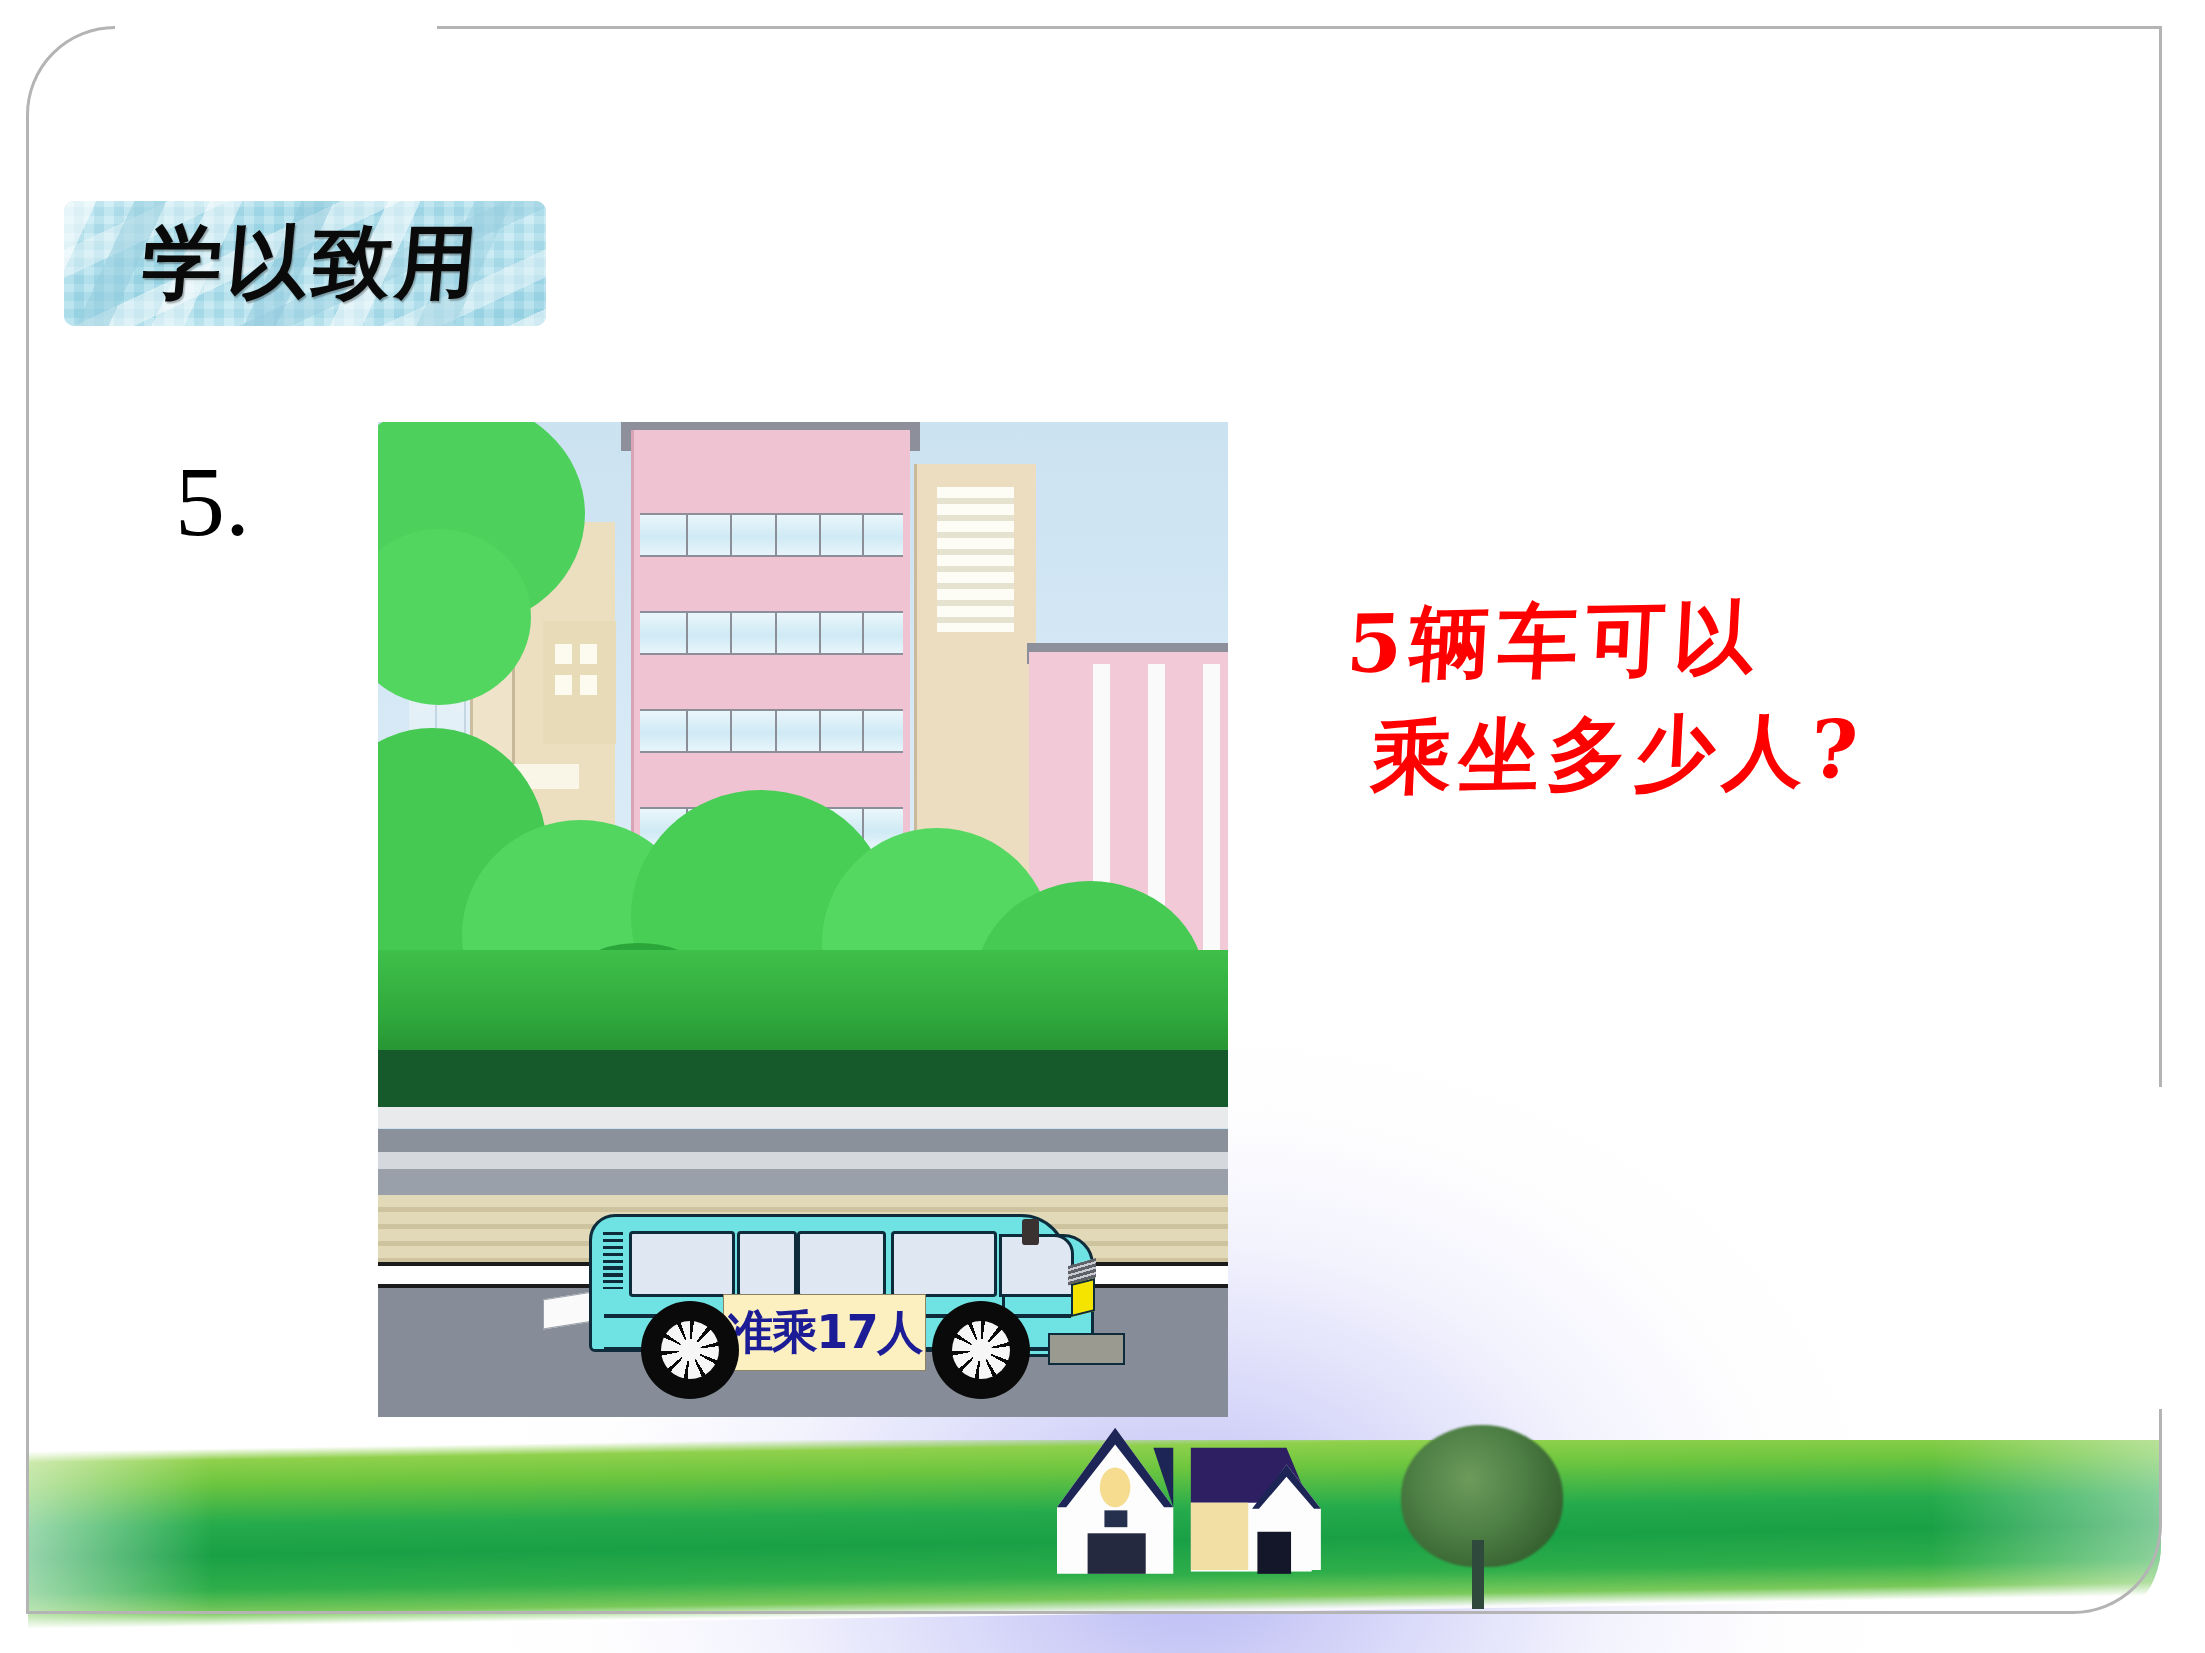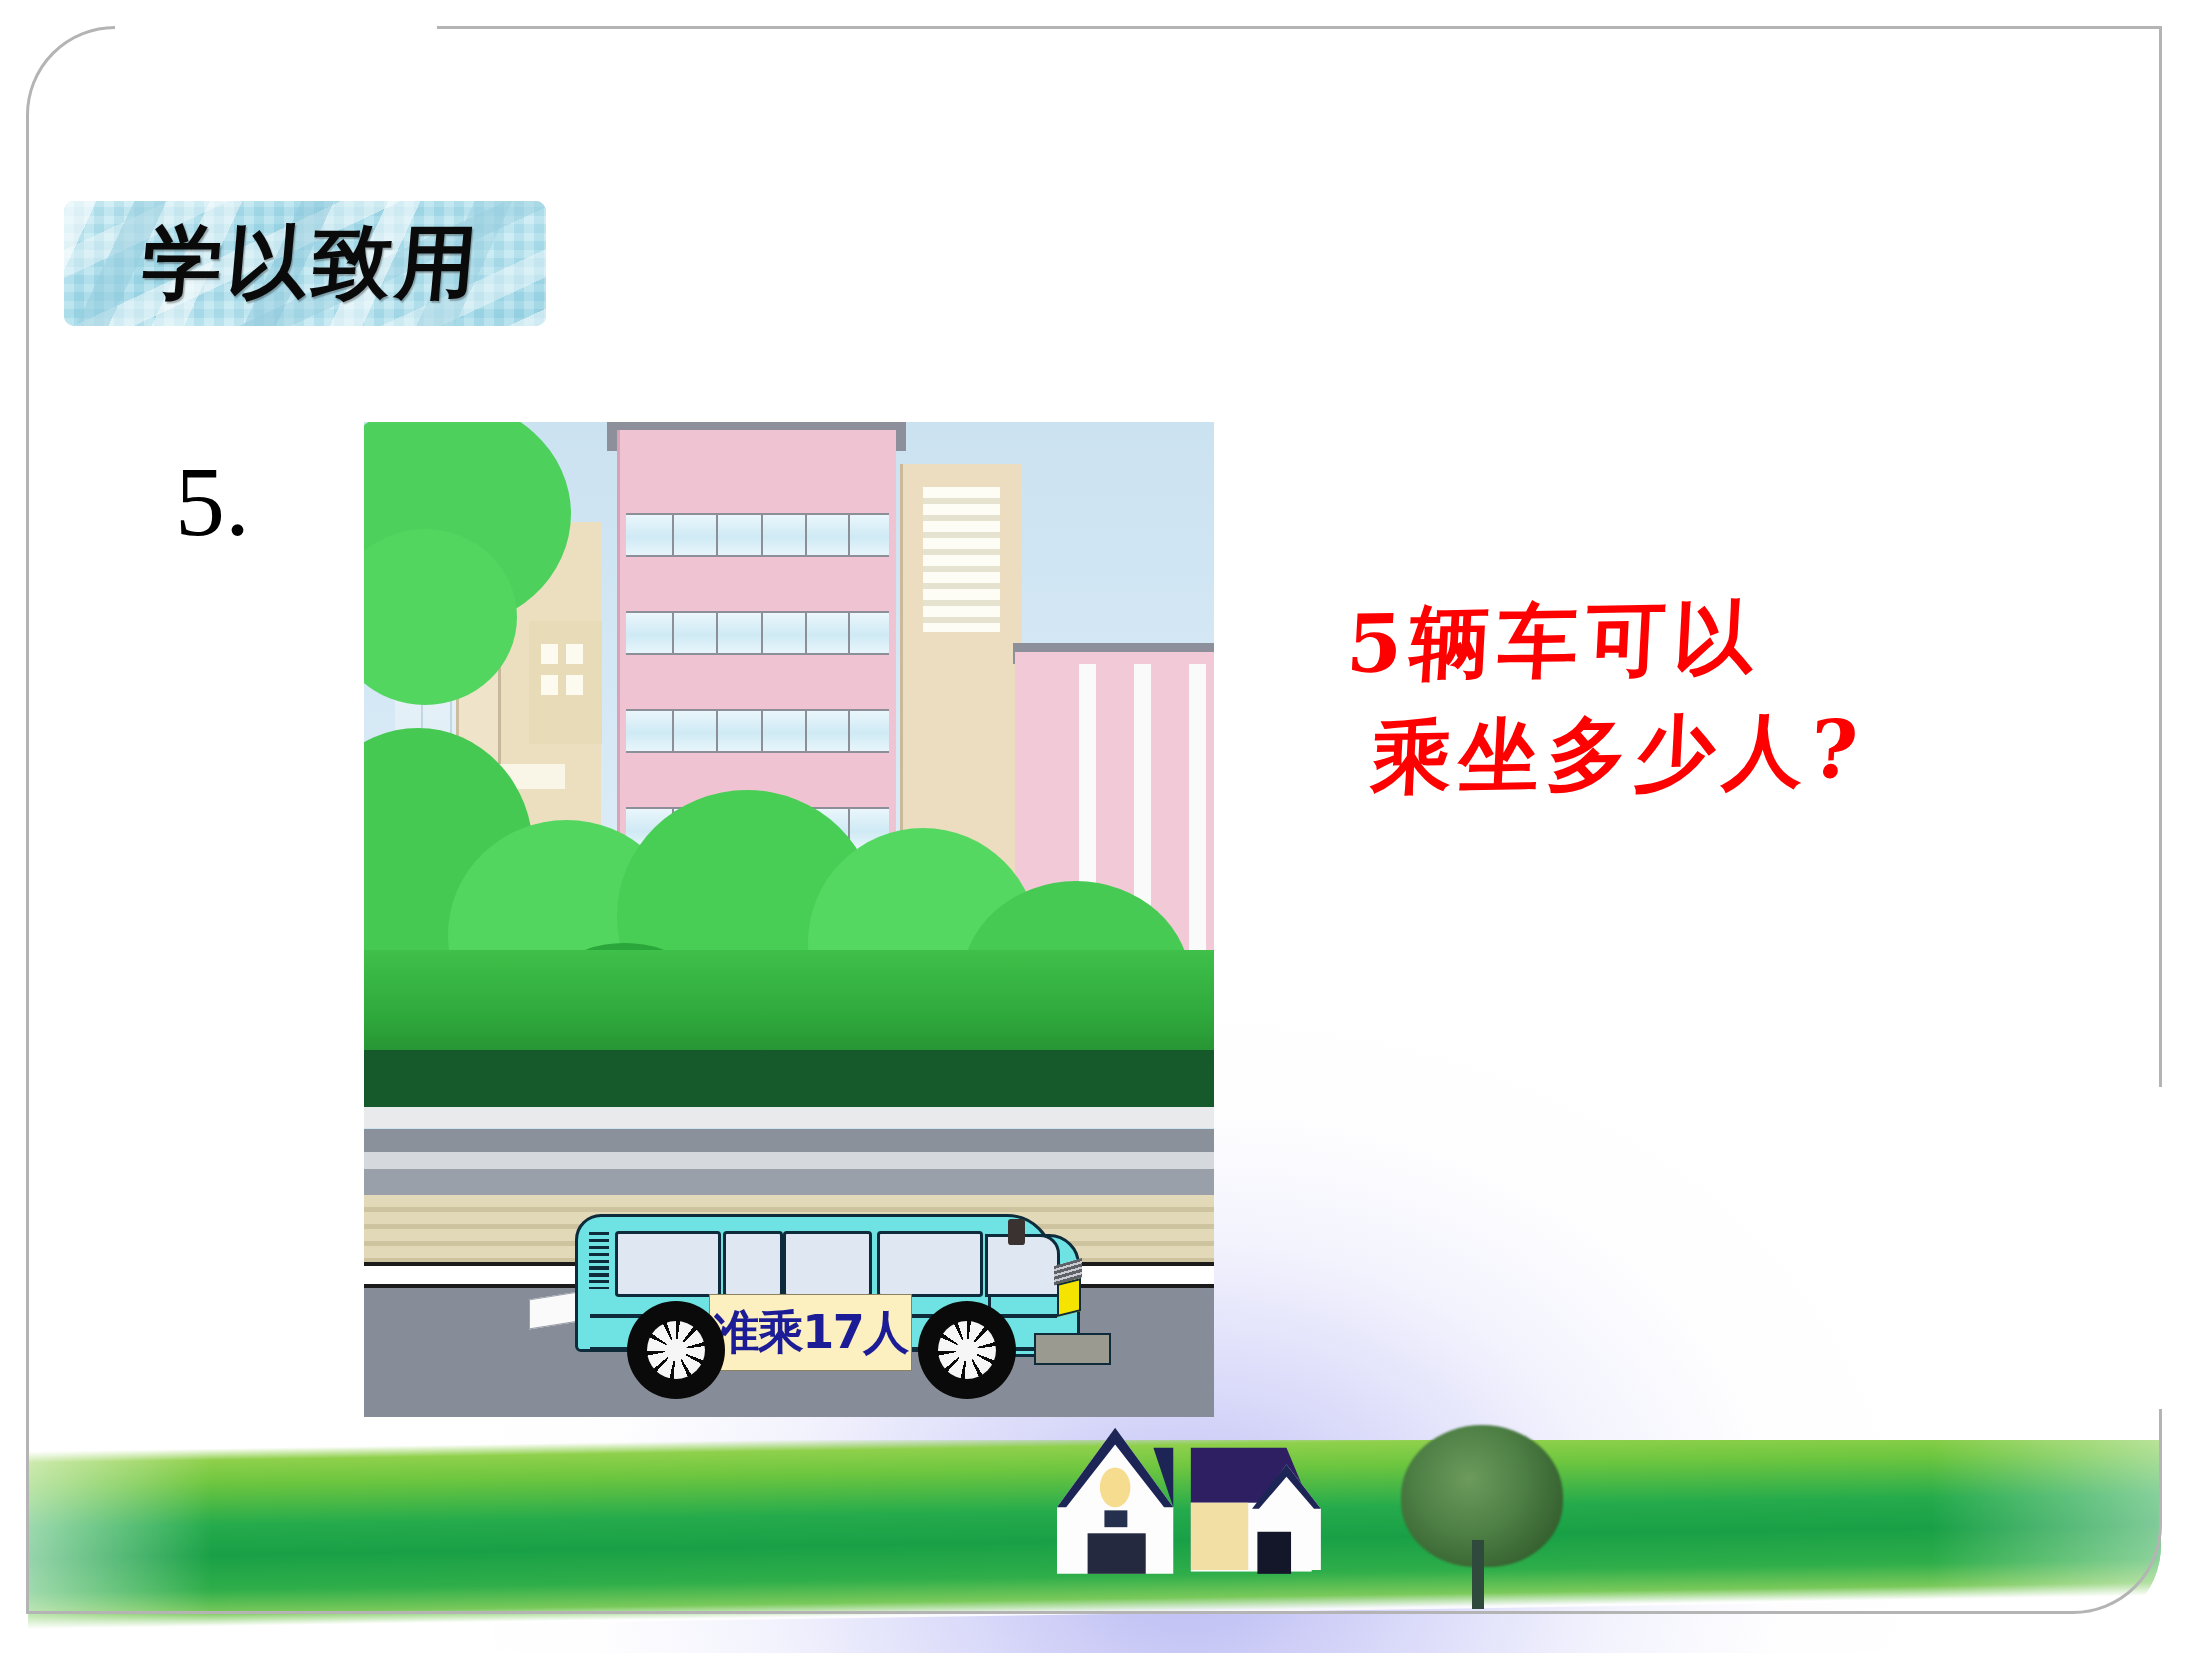--- a/index.html
+++ b/index.html
@@ -149,21 +149,21 @@
     left:175px;top:452px;
     font-family:"Liberation Serif", serif;
     font-size:100px;
     color:#000;
     line-height:1;
   }
 
   
   #picture{
     position:absolute;
-    left:364px;top:422px;
+    left:378px;top:422px;
     width:850px;height:995px;
     overflow:hidden;
     background:#cfe4f2;
   }
 
   
   .sky{position:absolute;left:0;top:0;width:100%;height:66%;
        background:linear-gradient(180deg,#cbe2f1 0%,#d8eaf6 55%,#e4f1f8 100%);}
 
   

